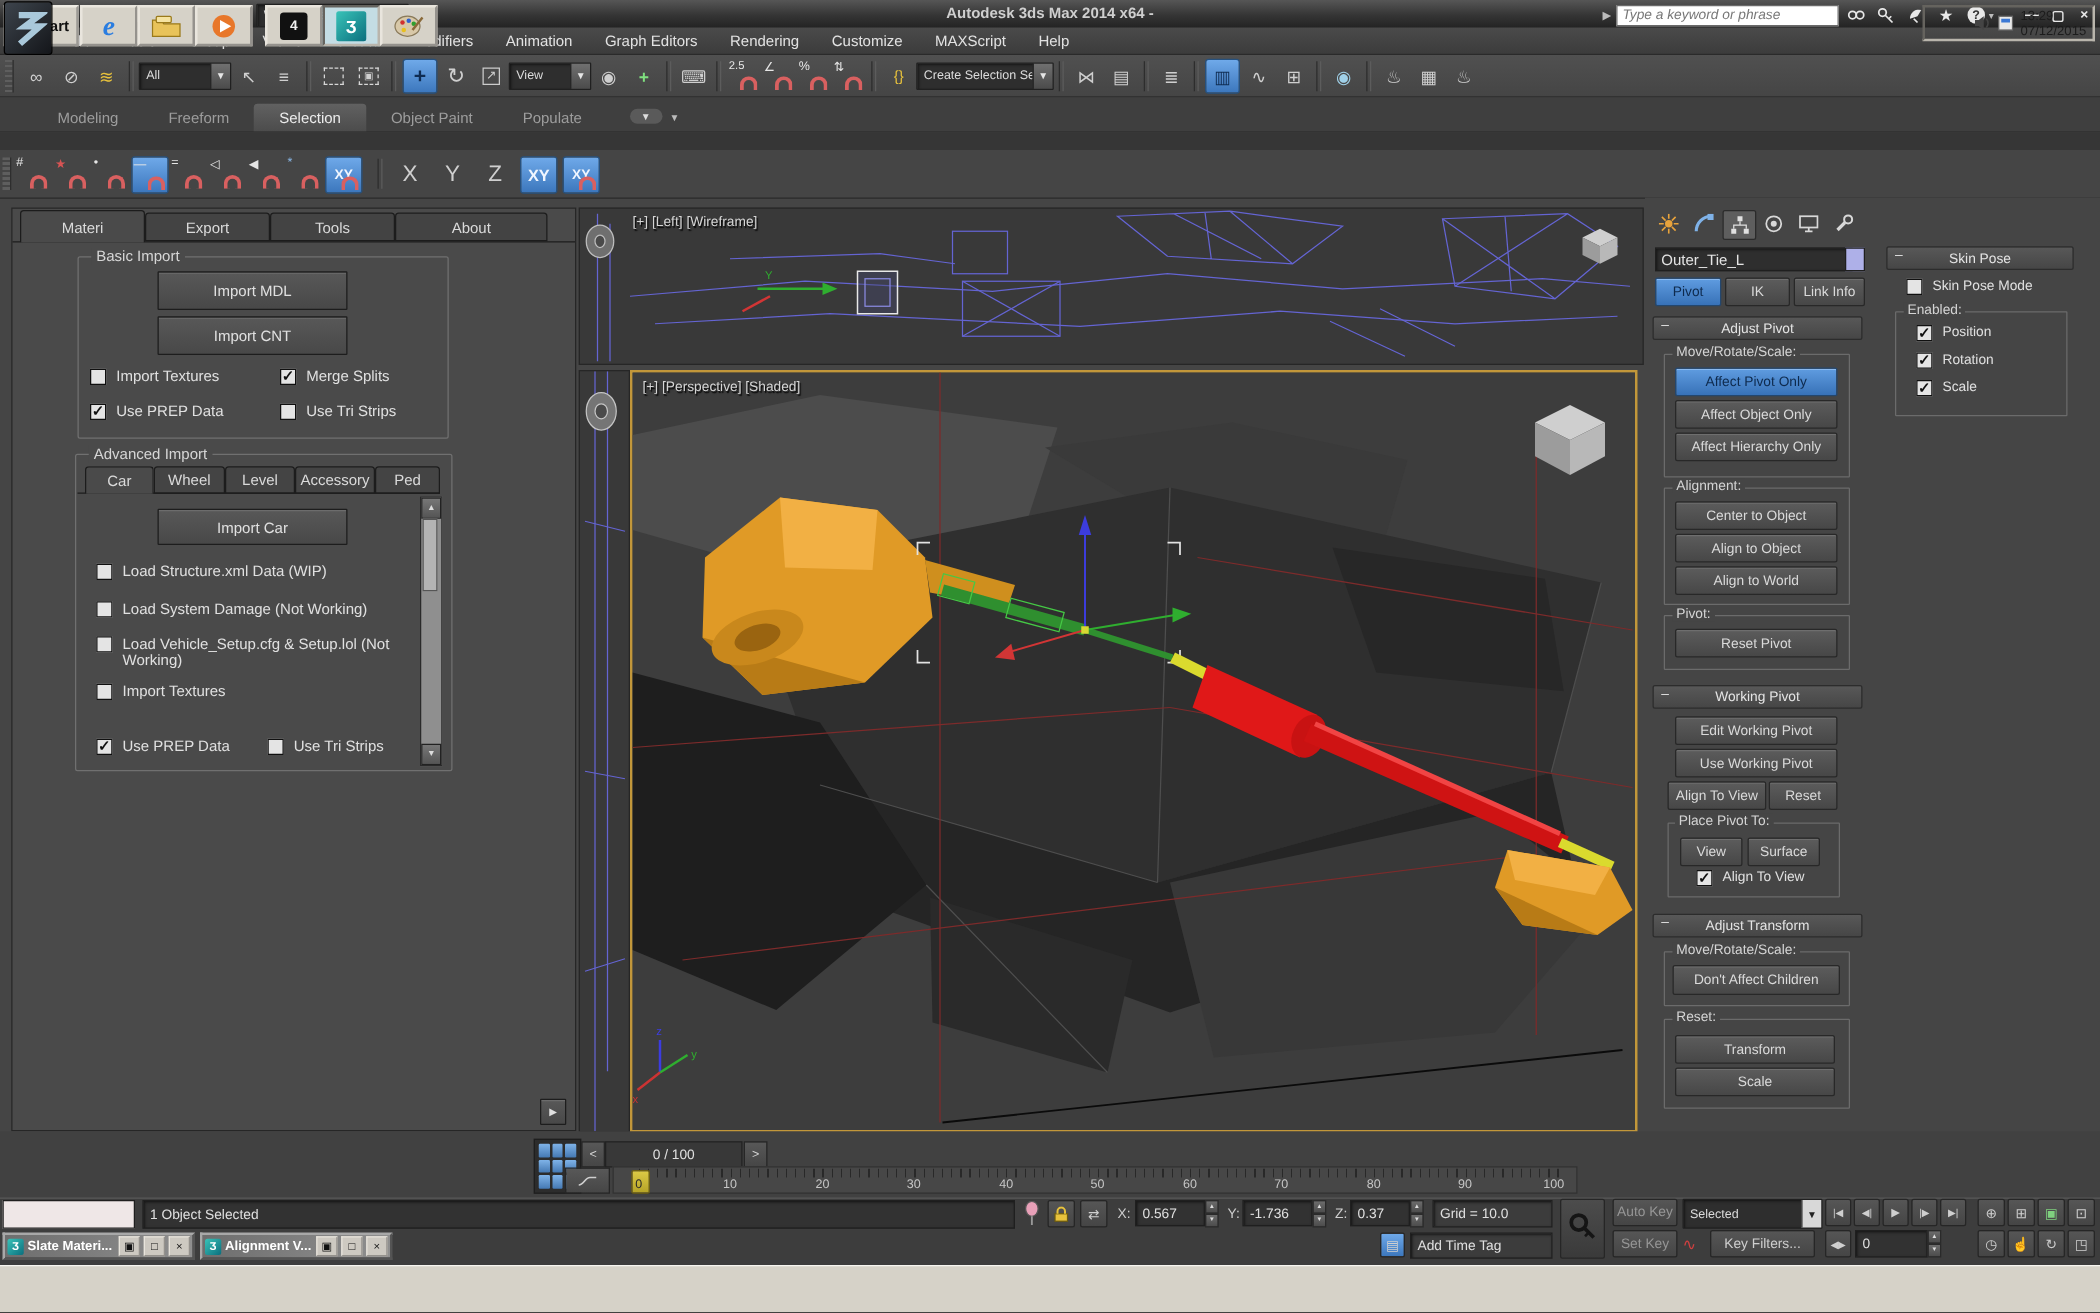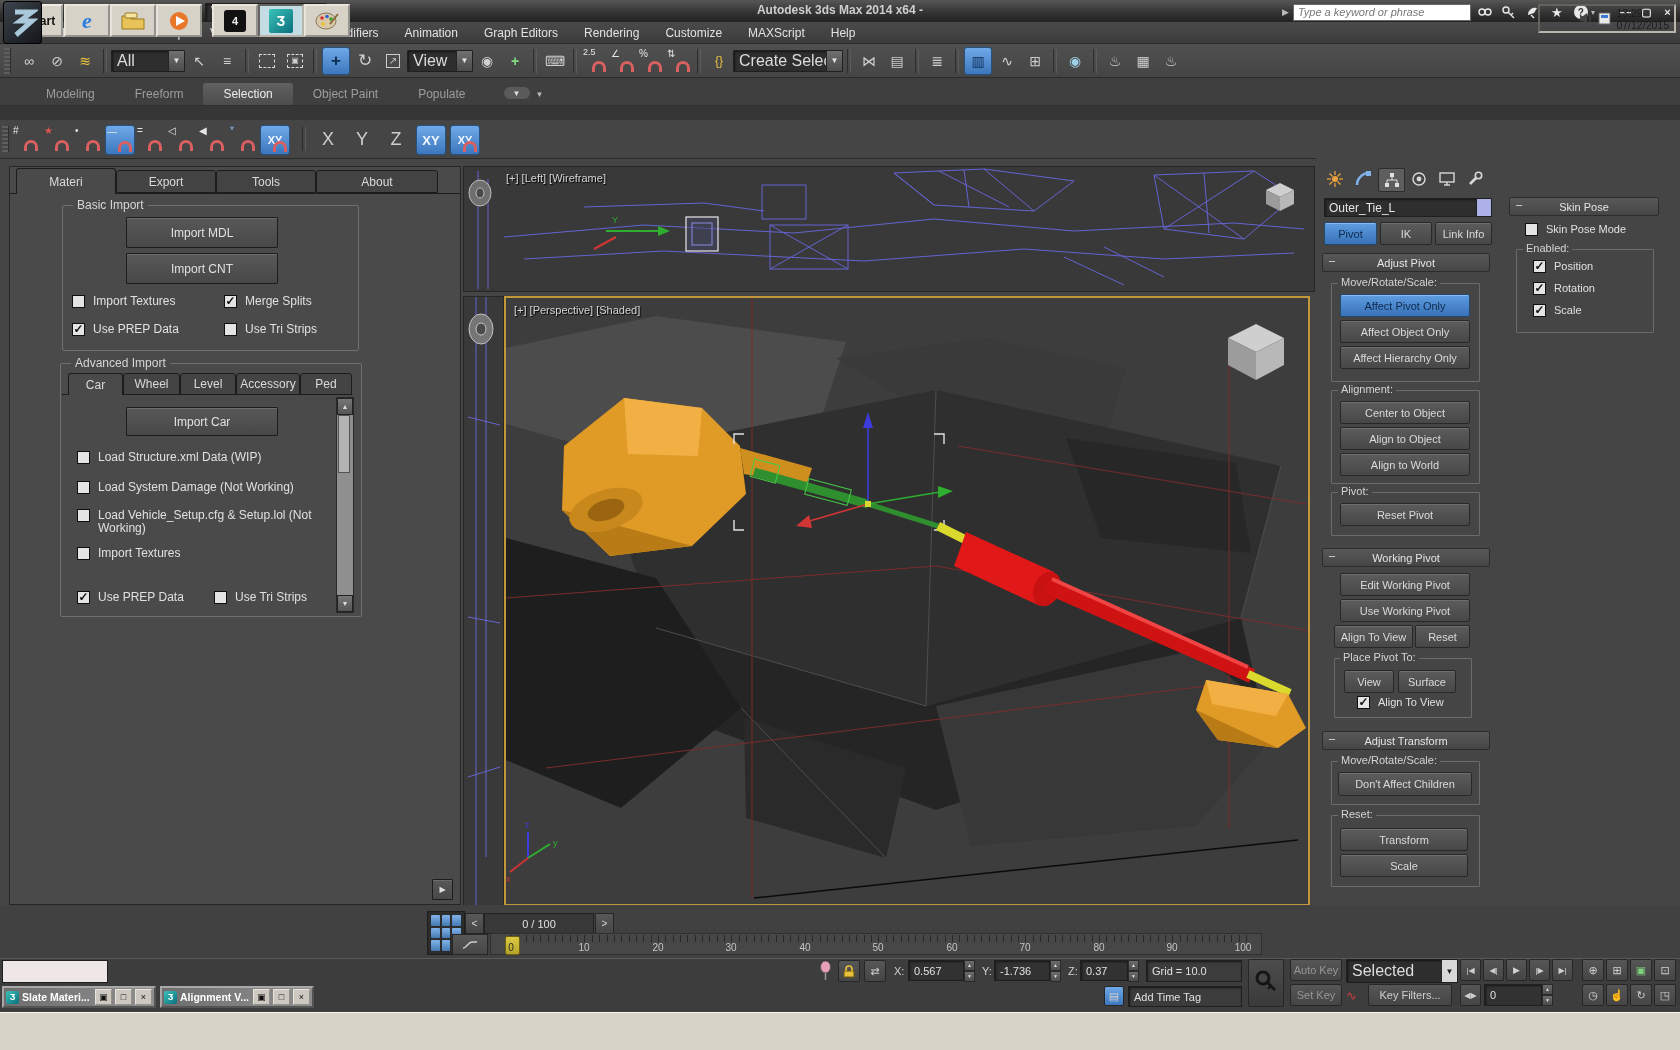--- a/index.html
+++ b/index.html
@@ -24,21 +24,21 @@
   .tb-ico{width:20px;height:18px;display:flex;align-items:center;justify-content:center}
   .winctl{width:17px;height:16px;display:flex;align-items:center;justify-content:center;color:#e8e8e8;font-size:11px;font-weight:bold}
 
   
   #maintoolbar{left:0;top:44px;width:1680px;height:34px;background:linear-gradient(#505050,#454545);border-bottom:1px solid #2c2c2c;display:flex;align-items:center;padding-left:4px;box-sizing:border-box}
   .tbtn{width:26px;height:26px;margin:0 1px;border-radius:3px;display:flex;align-items:center;justify-content:center;color:#cfcfcf;font-size:14px;position:relative}
   .tbtn.on{background:linear-gradient(#6fa9e9,#3c77bd);color:#0f2c52;border:1px solid #27517e}
   .sep{width:2px;height:24px;margin:0 4px;border-left:1px solid #2d2d2d;border-right:1px solid #5c5c5c}
   .grip{width:6px;height:26px;margin-right:4px;background:repeating-linear-gradient(180deg,#5e5e5e 0 2px,transparent 2px 4px);border-right:1px solid #2e2e2e}
   .dd{display:flex;align-items:center;background:#2e2e2e;border:1px solid #202020;box-shadow:inset 1px 1px 2px #161616;height:20px;border-radius:1px}
-  .dd .val{padding:0 5px;flex:1;color:#dcdcdc;white-space:nowrap;overflow:hidden;font-size:16px}
+  .dd .val{padding:0 5px;flex:1;color:#dcdcdc;white-space:nowrap;overflow:hidden;font-size:10px}
   .dd .arw{width:15px;align-self:stretch;background:linear-gradient(#707070,#4b4b4b);border-left:1px solid #262626;display:flex;align-items:center;justify-content:center;font-size:8px;color:#e6e6e6}
   .mag{display:inline-block;width:8px;height:8px;border:3px solid #d96060;border-bottom:none;border-radius:7px 7px 0 0}
   .snapglyph{position:absolute;left:1px;top:0px;font-size:10px;color:#e6e6e6}
   .magpos{position:absolute;right:2px;bottom:2px}
   .dashbox{width:14px;height:12px;border:1px dashed #d8d8d8}
 
   #ribbonrow{left:0;top:78px;width:1680px;height:28px;background:#3f3f3f;display:flex;align-items:flex-end;padding-left:26px;box-sizing:border-box;border-bottom:1px solid #303030}
   .rtab{padding:4px 20px;color:#9d9d9d;font-size:12px}
   .rtab.active{background:linear-gradient(#616161,#4c4c4c);color:#ececec;border-radius:3px 3px 0 0}
   #ribbonstrip{left:0;top:106px;width:1680px;height:14px;background:#363636;border-bottom:1px solid #2b2b2b}
@@ -698,20 +698,23 @@
     <span class="tick" style="left:461px">60</span>
     <span class="tick" style="left:534px">70</span>
     <span class="tick" style="left:608px">80</span>
     <span class="tick" style="left:681px">90</span>
     <span class="tick" style="left:752px">100</span>
     <span id="timeslider"></span>
   </div>
 
   <div class="abs" id="statusbar"></div>
   <span class="abs" style="left:2px;top:960px;width:106px;height:23px;background:#efe7e7;border:1px solid #1f1f1f;box-sizing:border-box"></span>
+  <div class="sfield" style="left:114px;top:960px;width:698px;height:23px">
+      <span>1 Object Selected</span>
+    </div>
   <span class="abs" style="left:819px;top:961px">
     <svg width="13" height="20" viewBox="0 0 13 20">
         <ellipse cx="6.5" cy="6" rx="5" ry="6" fill="#e8a0b8" stroke="#555"></ellipse>
         <line x1="6.5" y1="12" x2="6.5" y2="19" stroke="#999" stroke-width="1.5"></line>
       </svg>
   </span>
   <span class="sbtn" style="left:838px;top:960px;width:22px;height:22px">
     <svg width="12" height="13" viewBox="0 0 12 13">
         <rect x="1" y="6" width="10" height="6" fill="#e8c23c" stroke="#6b5a10"></rect>
         <path d="M3,6 V4 a3,3 0 0 1 6,0 V6" fill="none" stroke="#e8c23c" stroke-width="1.6"></path>

